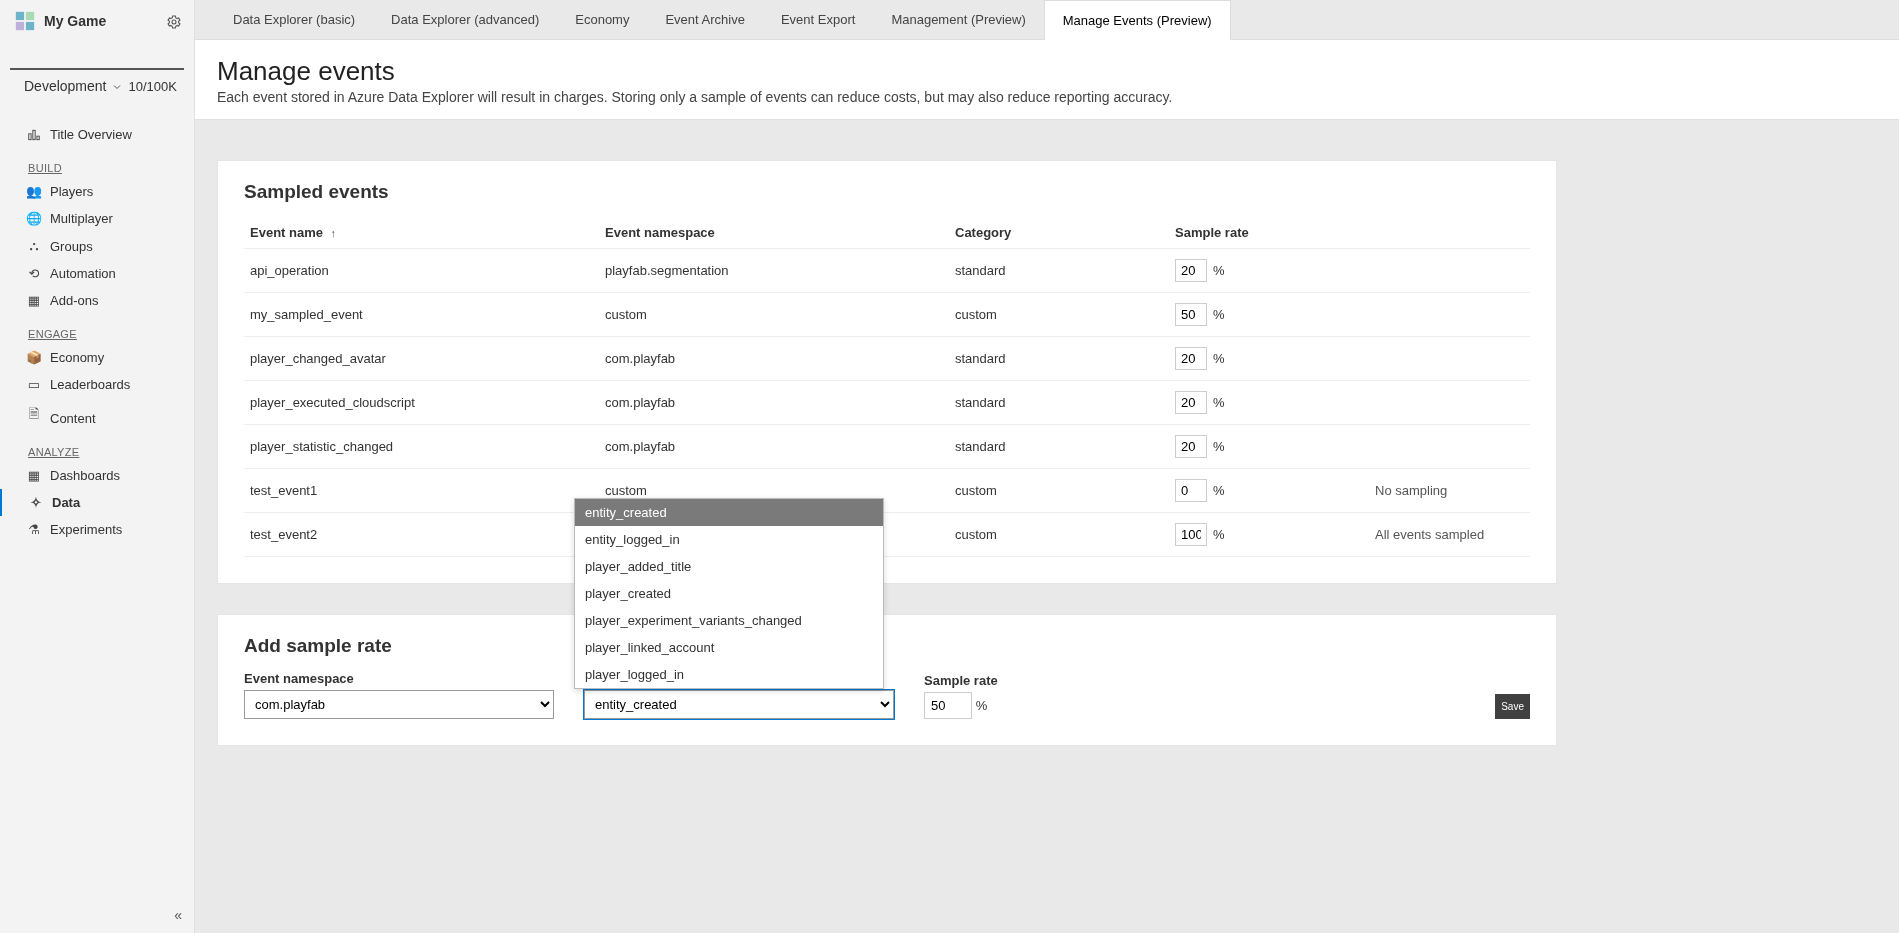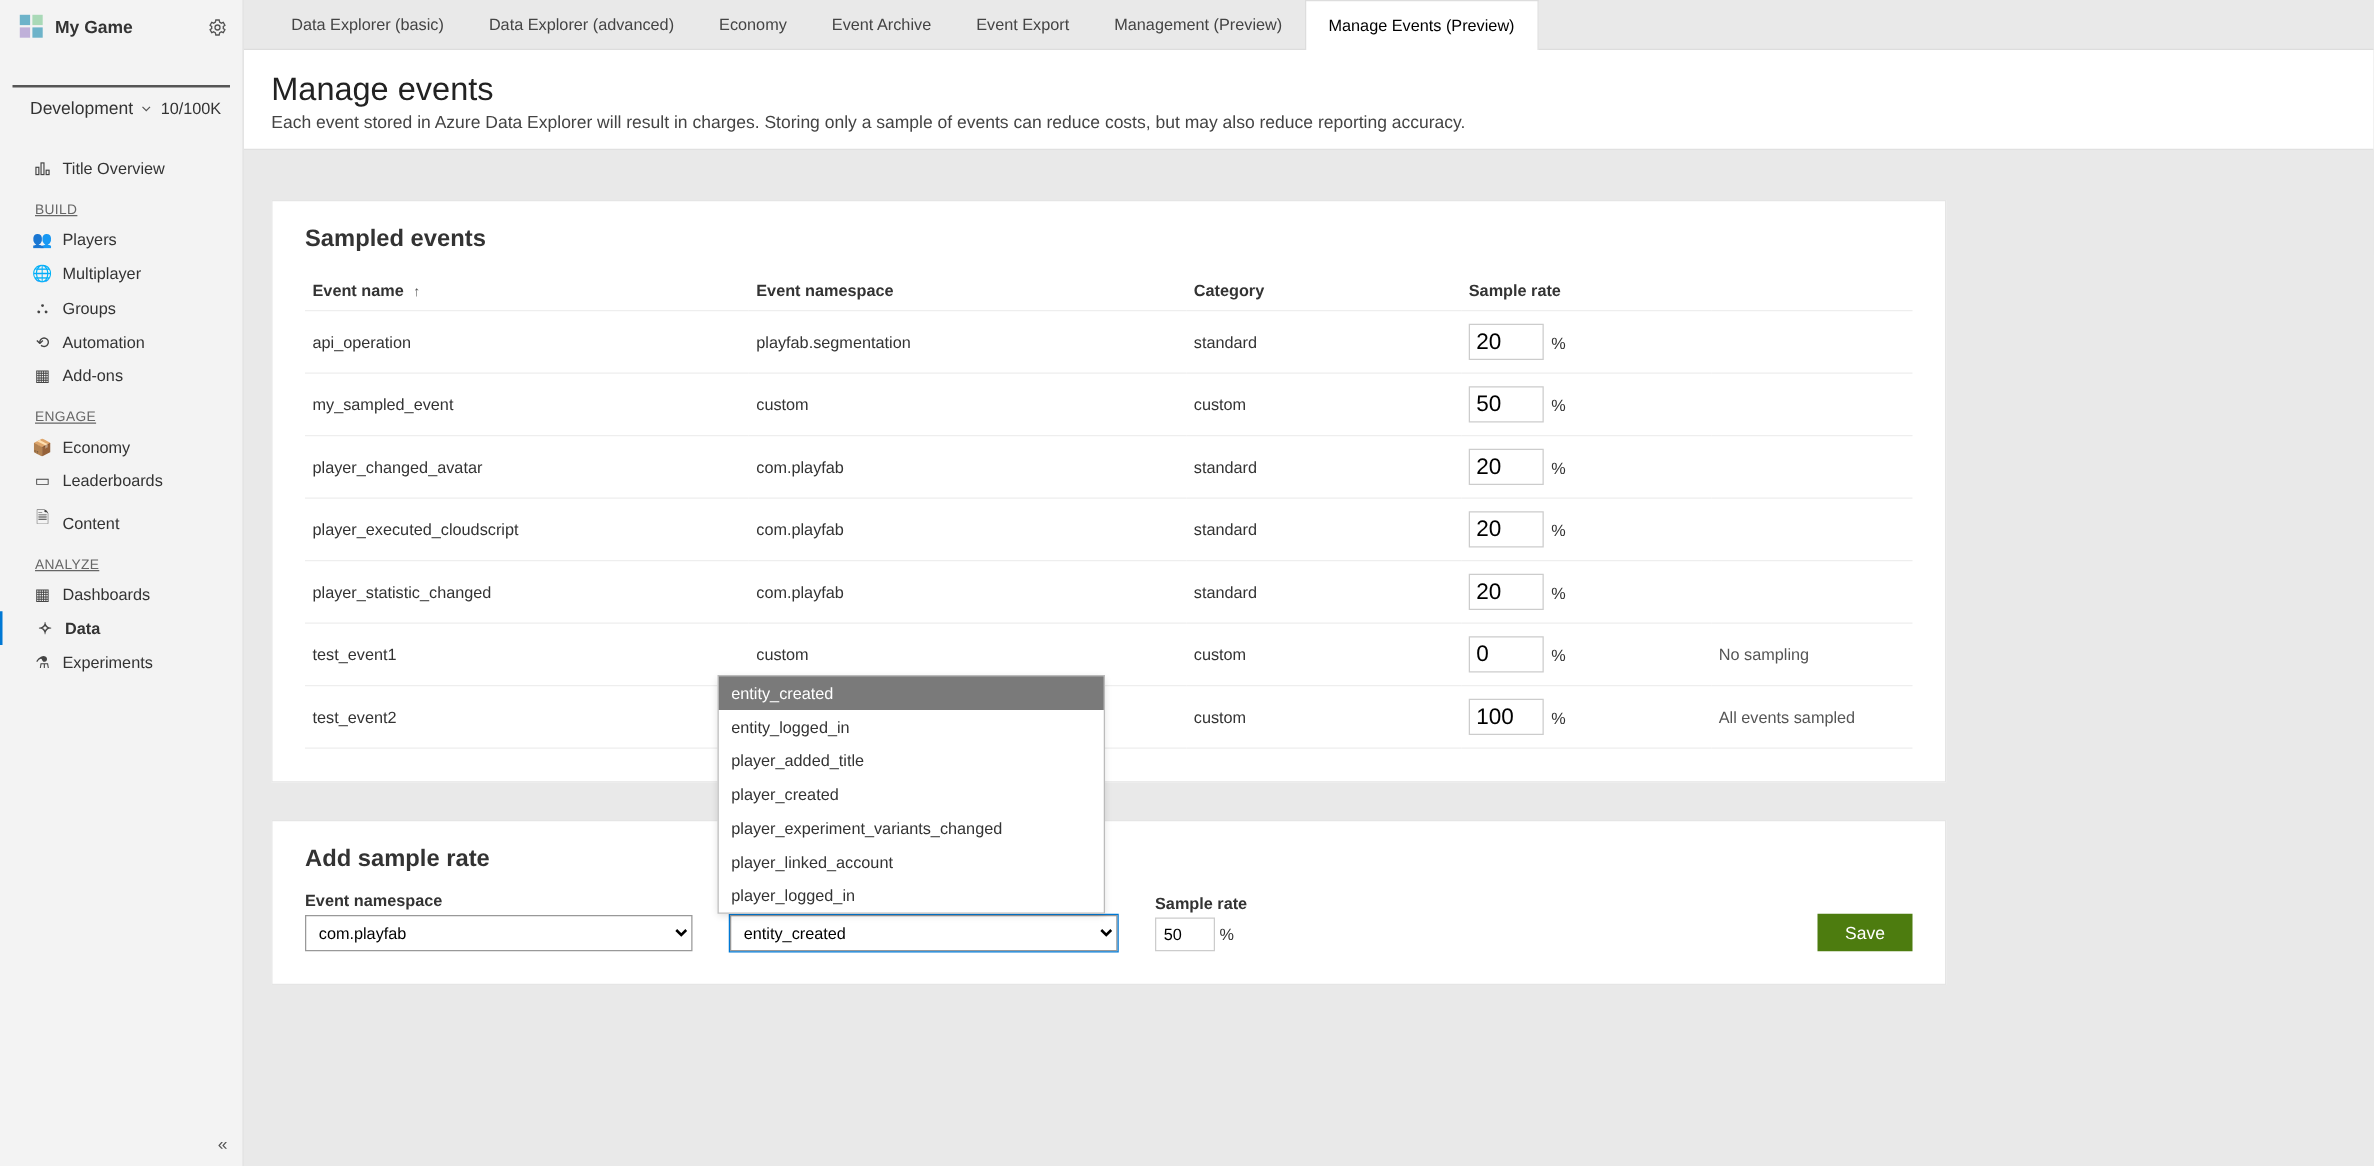--- a/index.html
+++ b/index.html
@@ -157,47 +157,47 @@
     padding:10px 6px;
     border-bottom:1px solid #eee;
     vertical-align:middle;
   }
   .col-name{width:355px;}
   .col-ns{width:350px;}
   .col-cat{width:220px;margin-top:45px;}
   .col-rate{width:200px;}
   .col-note{color:#555; font-size:12.5px;}
   .rate-input {
-    width:60px;
+    width:32px;
     padding:3px 5px;
     border:1px solid #ccc;
-    font-size:18px;
+    font-size:13px;
     margin-right:6px;
   }
   .sort-arrow{ font-size:11px; color:#555; margin-left:4px;}
   
   .form-row { display:flex; gap:30px; align-items:flex-end; margin-top:12px; position:relative;}
   .form-group { display:flex; flex-direction:column; gap:4px;}
   .form-group label{ font-size:13px; font-weight:600;}
   .select {
     width:310px;
     padding:5px 6px;
     border:1px solid #999;
     font-size:13px;
     background:#fff;
     appearance:auto;
   }
   .select.focused{ outline:1px solid #0078d4;}
   .rate-box{ width:48px; padding:5px 6px; border:1px solid #ccc; font-size:13px;}
   .save-btn{
-    background:#4d7c0f;
+    background:#404040;
     color:#fff;
     border:none;
-    padding:7px 22px;
-    font-size:14px;
+    padding:7px 6px;
+    font-size:10px;
     cursor:pointer;
     margin-left:auto;
   }
   
   .dropdown-popup{
     position:absolute;
     left:330px;
     bottom:30px;
     width:310px;
     background:#fff;

